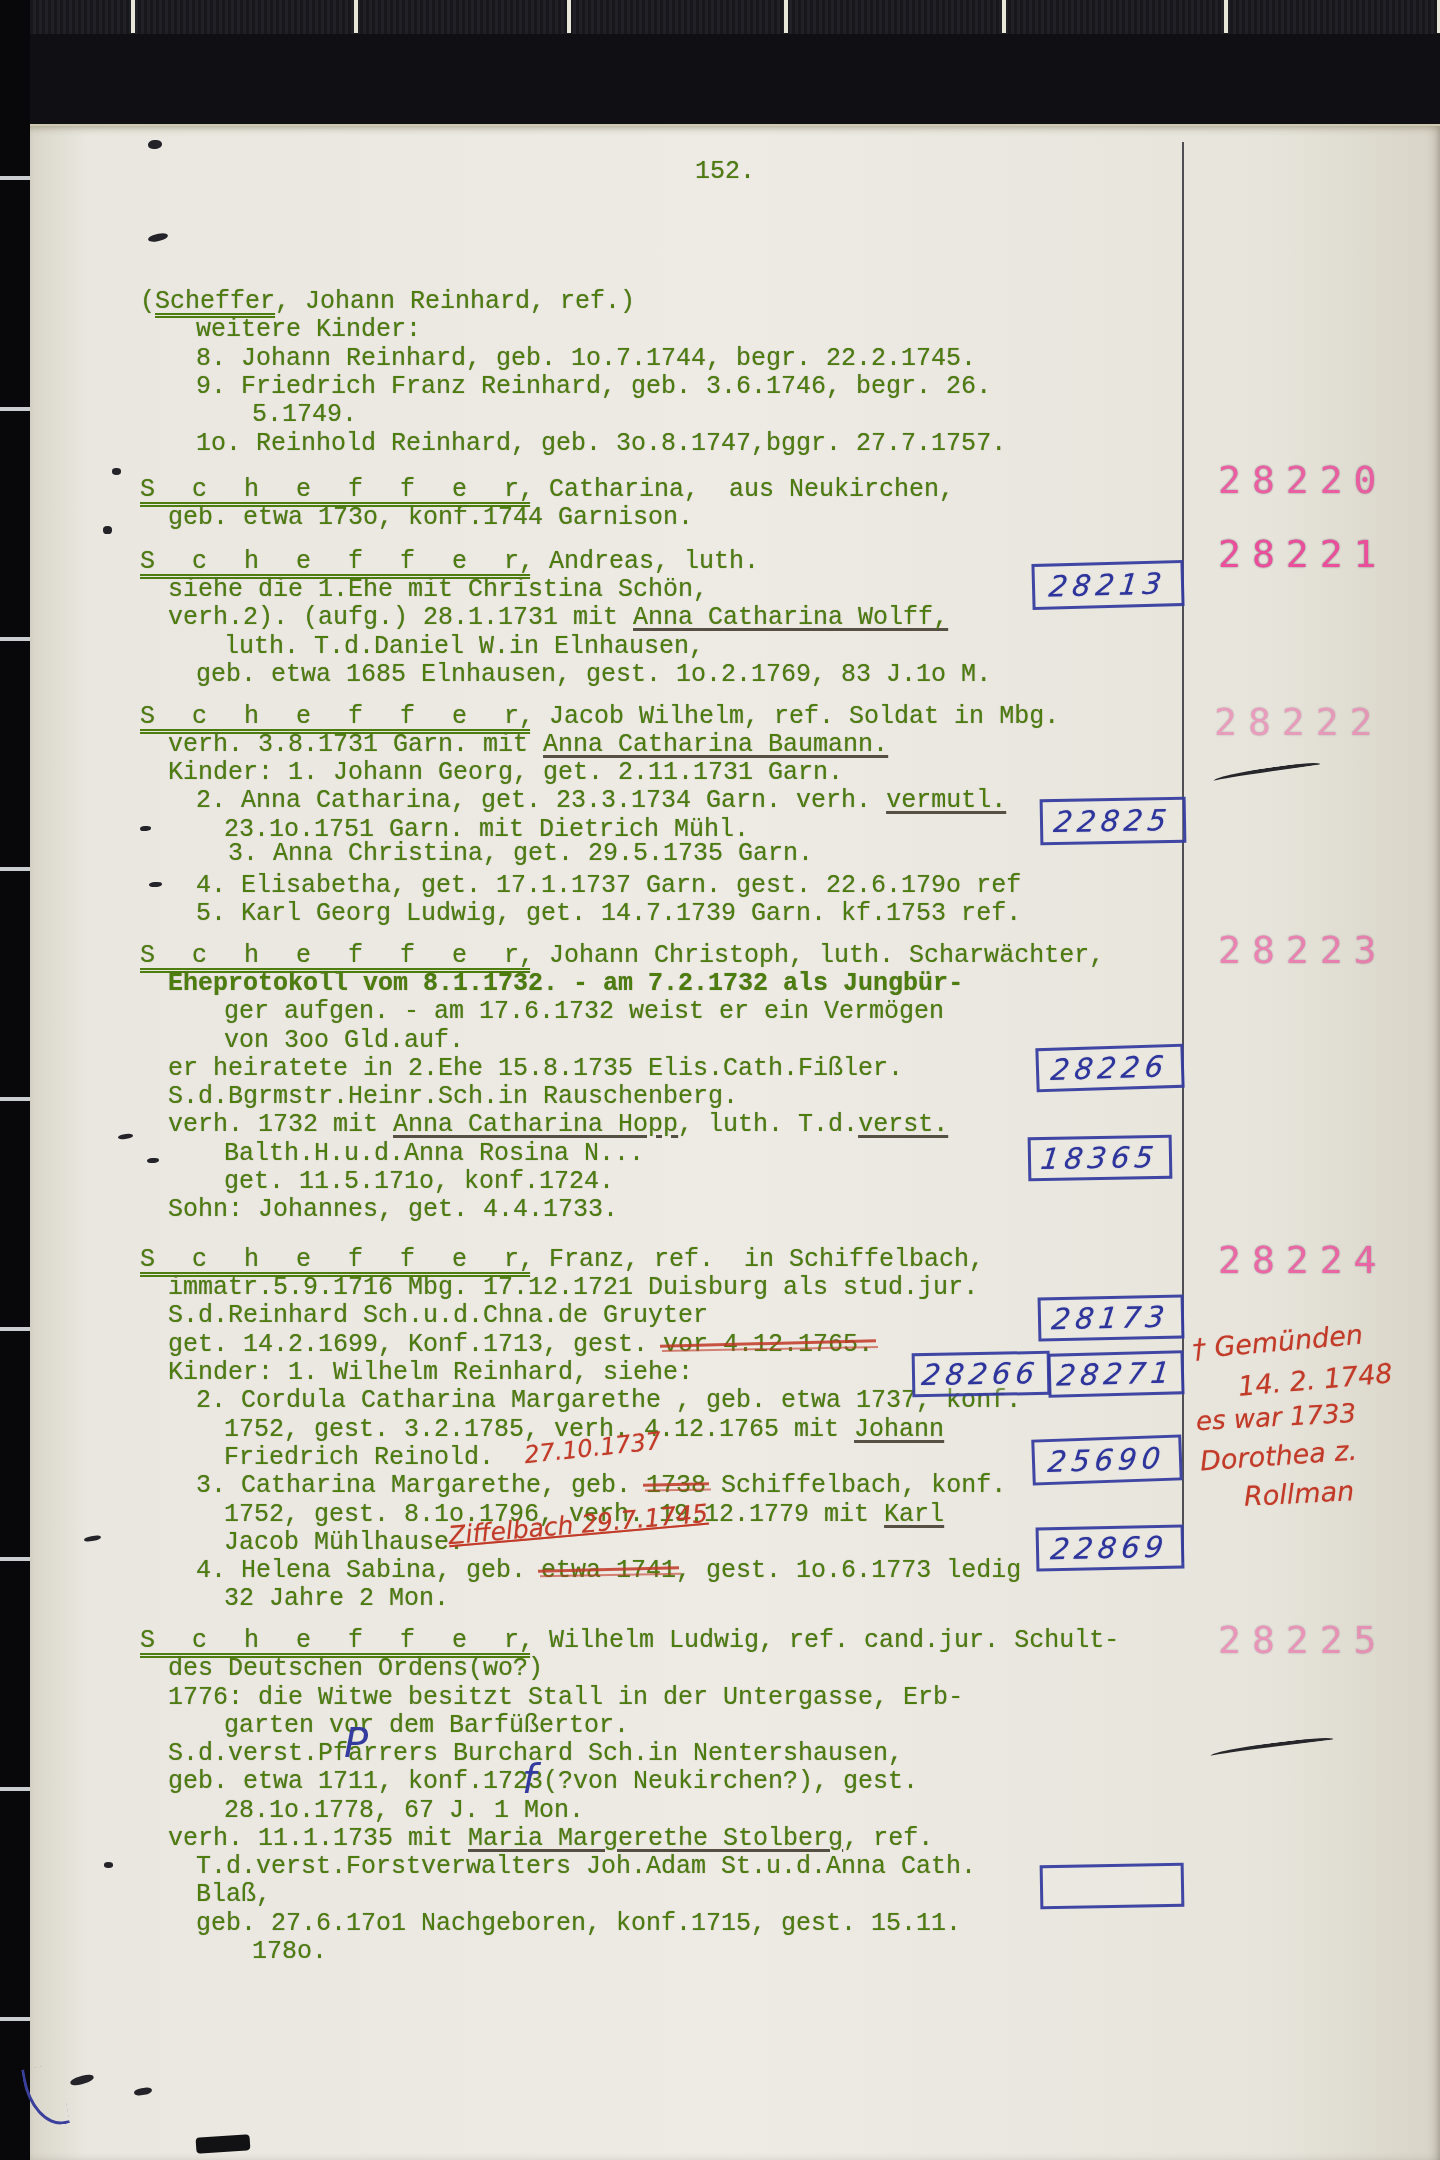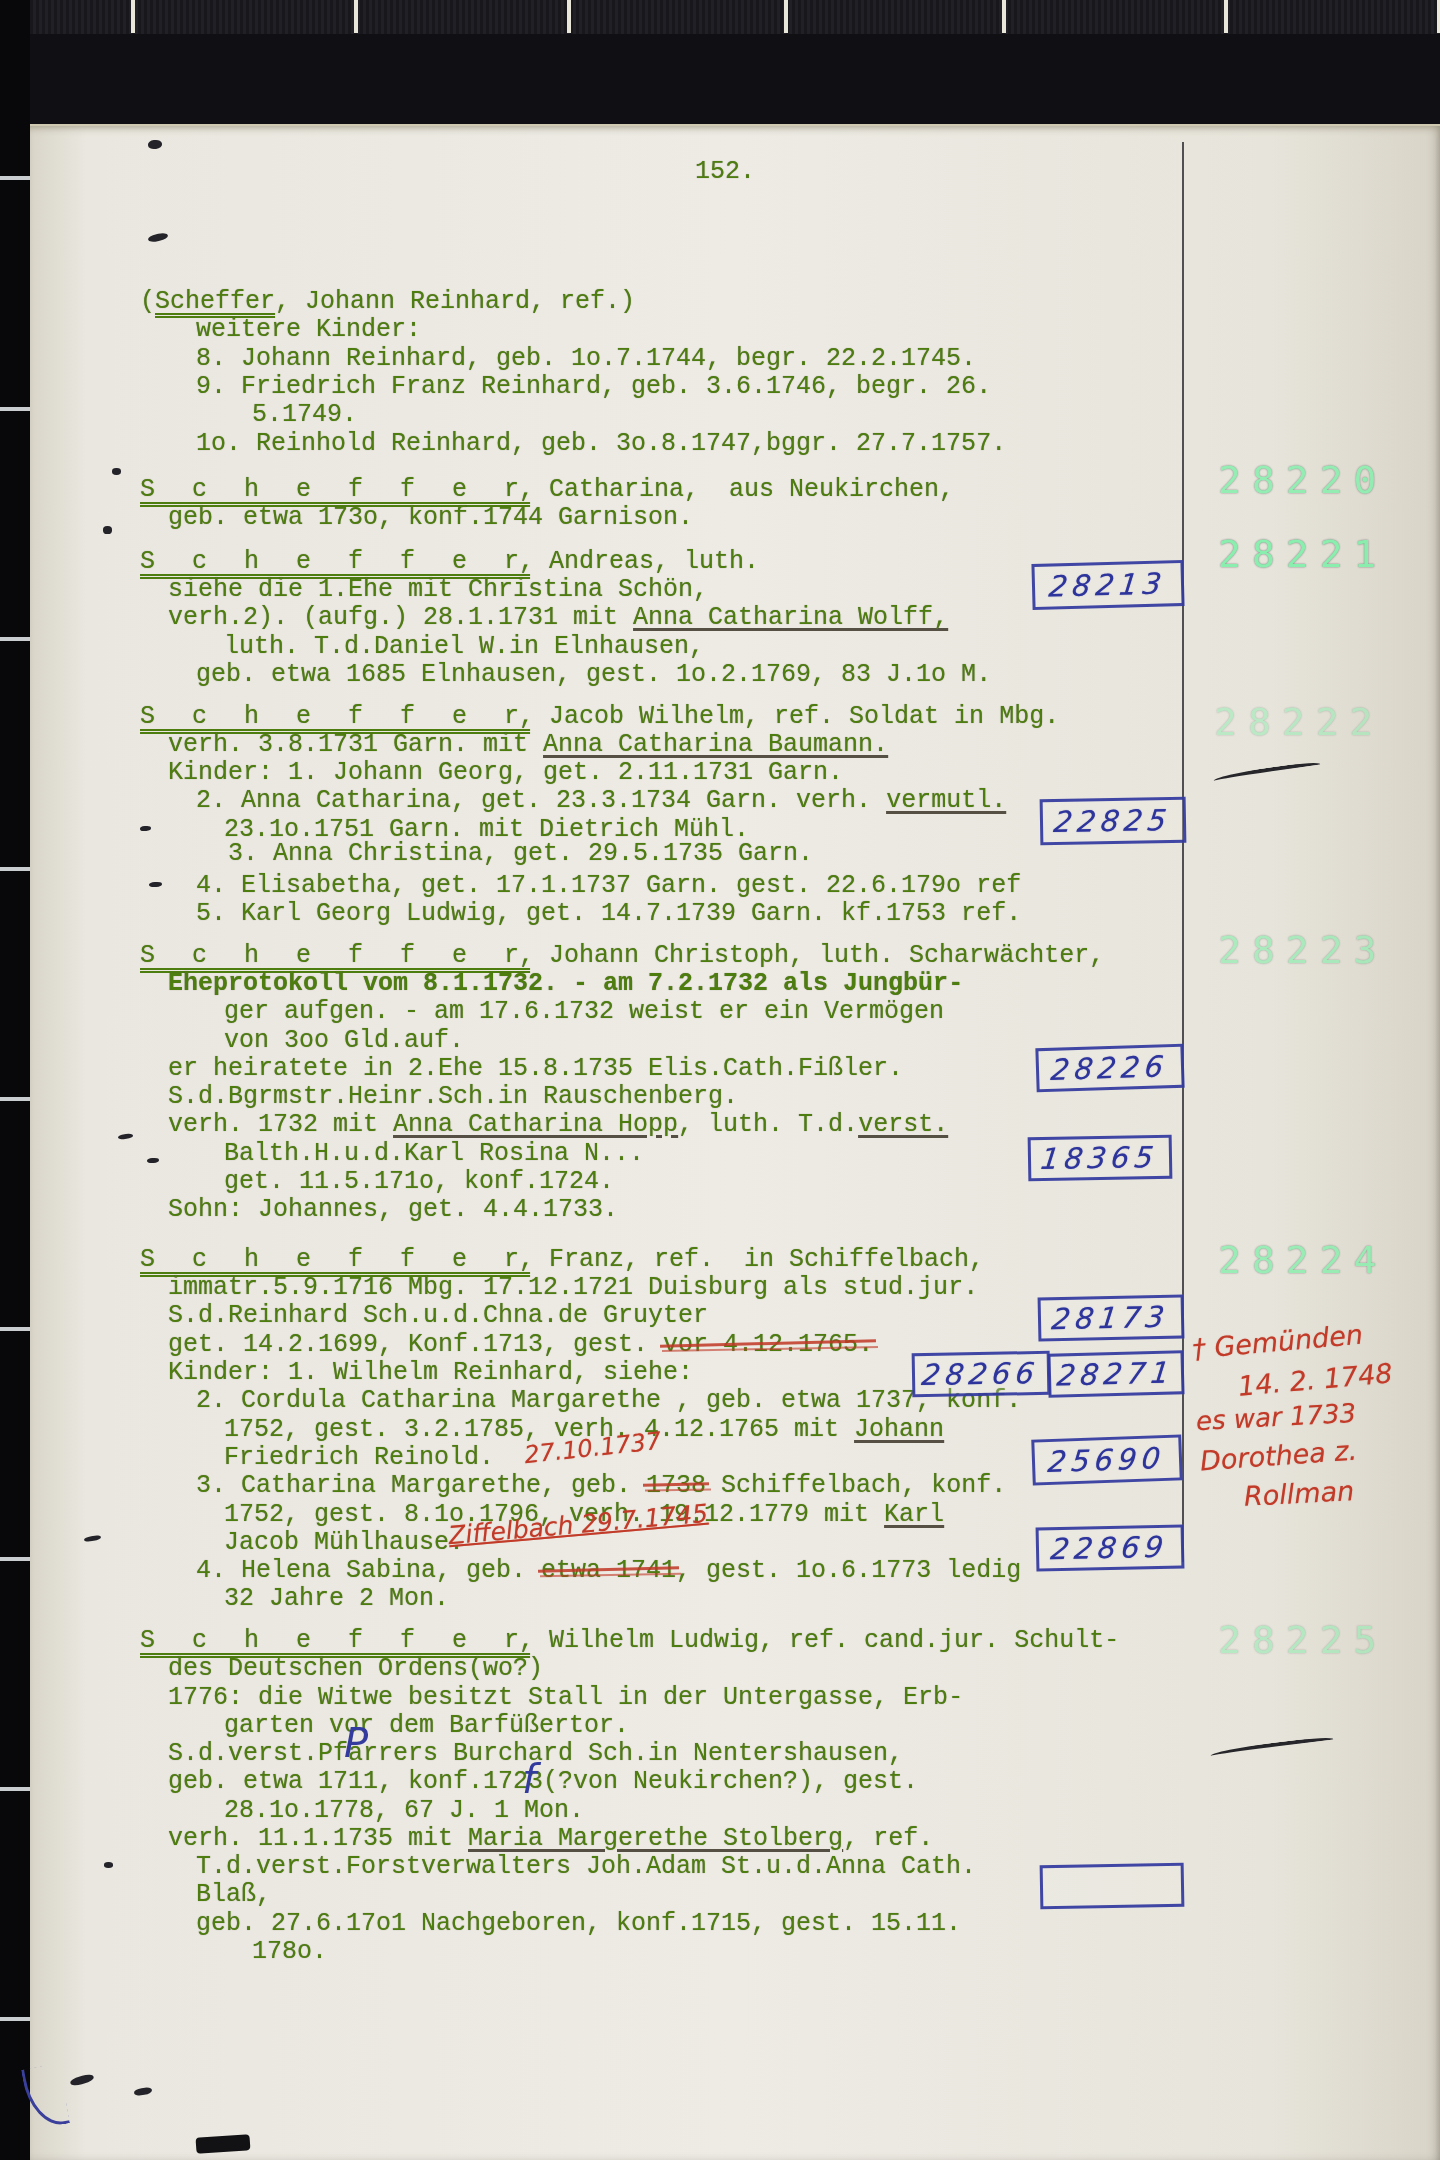--- a/index.html
+++ b/index.html
@@ -31,21 +31,21 @@
     background:rgba(193,55,38,.85);transform:rotate(-1.5deg);}
   .seg-rs::before{content:"";position:absolute;left:-1px;right:-5px;top:17px;height:2px;
     background:rgba(193,55,38,.6);transform:rotate(-1deg);}
   
   .refbox{position:absolute;border:3px solid rgba(45,52,156,.9);display:flex;align-items:center;
     justify-content:center;z-index:6;background:rgba(240,239,233,.25);}
   .refbox span{color:#2d349c;font:italic 29px "DejaVu Sans",sans-serif;letter-spacing:5px;
     transform:skewX(-8deg);text-shadow:0 0 1px rgba(45,52,156,.6);}
   
   .stamp{position:absolute;font:38px "DejaVu Sans Mono",monospace;letter-spacing:11px;
-    color:#86efac;text-shadow:0 0 2px rgba(98,98,104,.9);z-index:3;}
+    color:#ec4899;text-shadow:0 0 2px rgba(98,98,104,.9);z-index:3;}
   
   .redhand{position:absolute;color:#c23a28;font:italic 26px "DejaVu Sans",sans-serif;
     text-shadow:0 0 1px rgba(194,58,40,.5);z-index:6;white-space:pre;}
   .bluehand{position:absolute;color:#333b9e;font:italic 40px "DejaVu Sans",sans-serif;z-index:7;}
   .rule-v{position:absolute;width:2px;background:#4f4f54;z-index:2;}
   .stroke{position:absolute;border-top:4px solid #27272b;border-radius:60% 40% 50% 50%;z-index:5;height:6px;border-bottom:0;}
   .speck{position:absolute;background:#25232a;border-radius:45%;z-index:5;}
   .squiggle{position:absolute;border-left:3px solid #3a3f9c;border-bottom:3px solid #3a3f9c;
     border-radius:0 0 0 85%;transform:rotate(-10deg);z-index:6;}
   .bottom-mark{position:absolute;background:#121214;border-radius:4px;z-index:5;}
@@ -100,21 +100,21 @@
       <div class="tl" style="left: 196px; top: 840px; margin-left: 32px;"><span>3. Anna Christina, get. 29.5.1735 Garn.</span></div>
       <div class="tl" style="left: 196px; top: 872px;"><span>4. Elisabetha, get. 17.1.1737 Garn. gest. 22.6.179o ref</span></div>
       <div class="tl" style="left: 196px; top: 900px;"><span>5. Karl Georg Ludwig, get. 14.7.1739 Garn. kf.1753 ref.</span></div>
       <div class="tl" style="left: 140px; top: 942px;"><span class="seg-name">S c h e f f e r</span><span>, Johann Christoph, luth. Scharwächter,</span></div>
       <div class="tl" style="left: 168px; top: 970px; font-weight: bold;"><span>Eheprotokoll vom 8.1.1732. - am 7.2.1732 als Jungbür-</span></div>
       <div class="tl" style="left: 224px; top: 998px;"><span>ger aufgen. - am 17.6.1732 weist er ein Vermögen</span></div>
       <div class="tl" style="left: 224px; top: 1027px;"><span>von 3oo Gld.auf.</span></div>
       <div class="tl" style="left: 168px; top: 1055px;"><span>er heiratete in 2.Ehe 15.8.1735 Elis.Cath.Fißler.</span></div>
       <div class="tl" style="left: 168px; top: 1083px;"><span>S.d.Bgrmstr.Heinr.Sch.in Rauschenberg.</span></div>
       <div class="tl" style="left: 168px; top: 1111px;"><span>verh. 1732 mit </span><span class="seg-u">Anna Catharina Hopp</span><span>, luth. T.d.</span><span class="seg-u">verst.</span></div>
-      <div class="tl" style="left: 224px; top: 1140px;"><span>Balth.H.u.d.Karl Rosina N...</span></div>
+      <div class="tl" style="left: 224px; top: 1140px;"><span>Balth.H.u.d.Anna Rosina N...</span></div>
       <div class="tl" style="left: 224px; top: 1168px;"><span>get. 11.5.171o, konf.1724.</span></div>
       <div class="tl" style="left: 168px; top: 1196px;"><span>Sohn: Johannes, get. 4.4.1733.</span></div>
       <div class="tl" style="left: 140px; top: 1246px;"><span class="seg-name">S c h e f f e r</span><span>, Franz, ref.  in Schiffelbach,</span></div>
       <div class="tl" style="left: 168px; top: 1274px;"><span>immatr.5.9.1716 Mbg. 17.12.1721 Duisburg als stud.jur.</span></div>
       <div class="tl" style="left: 168px; top: 1302px;"><span>S.d.Reinhard Sch.u.d.Chna.de Gruyter</span></div>
       <div class="tl" style="left: 168px; top: 1331px;"><span>get. 14.2.1699, Konf.1713, gest. </span><span class="seg-rs">vor 4.12.1765.</span></div>
       <div class="tl" style="left: 168px; top: 1359px;"><span>Kinder: 1. Wilhelm Reinhard, siehe:</span></div>
       <div class="tl" style="left: 196px; top: 1387px;"><span>2. Cordula Catharina Margarethe , geb. etwa 1737, konf.</span></div>
       <div class="tl" style="left: 224px; top: 1416px; text-align: right;"><span>1752, gest. 3.2.1785, verh. 4.12.1765 mit </span><span class="seg-u">Johann</span></div>
       <div class="tl" style="left: 224px; top: 1444px;"><span>Friedrich Reinold.</span></div>

